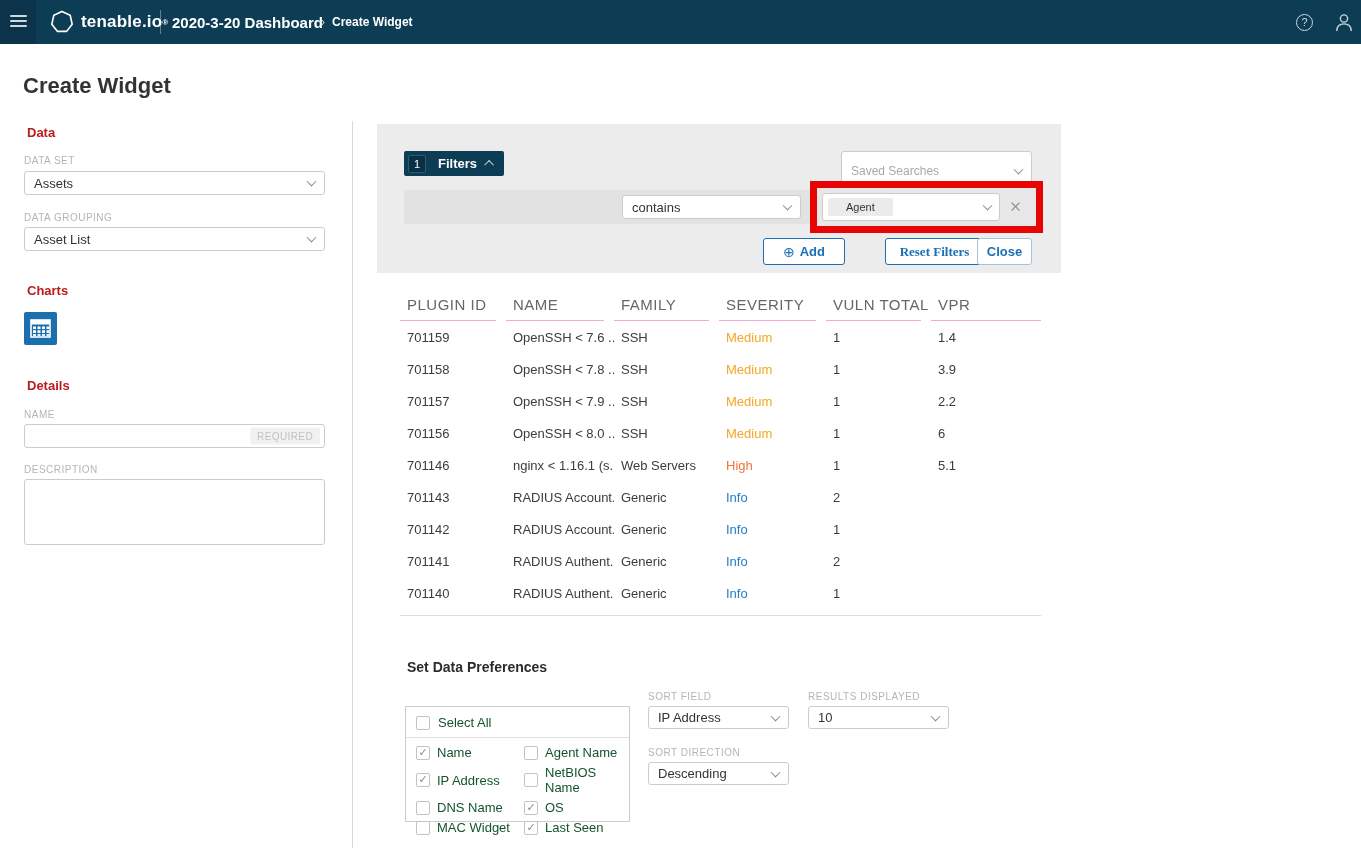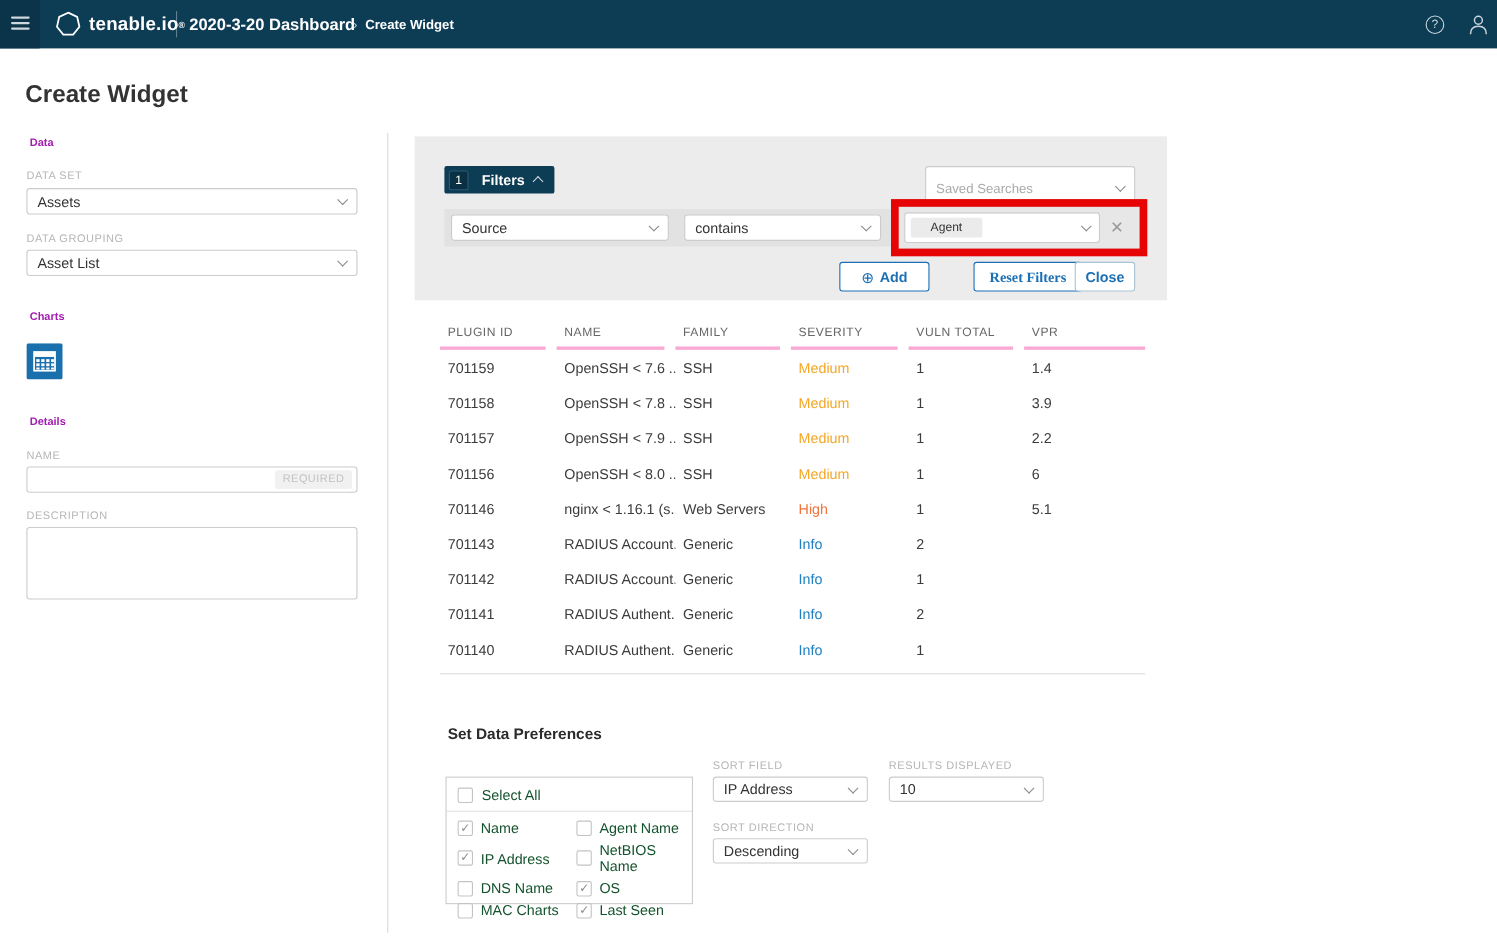--- a/index.html
+++ b/index.html
@@ -23,21 +23,21 @@
   .crumb2 { position:absolute; left:332px; top:0; height:44px; display:flex; align-items:center; color:#fff; font-size:12px; font-weight:700; }
   .help-icon { position:absolute; left:1296px; top:14px; width:17px; height:17px; border:1.4px solid #cdd7dc; border-radius:50%; color:#cdd7dc; font-size:11px; text-align:center; line-height:14px; cursor:pointer; }
   .help-icon::before { content:"?"; }
   .user-icon { position:absolute; left:1335px; top:13px; width:18px; height:19px; cursor:pointer; }
 
   
   .page-title { position:absolute; left:23px; top:73px; font-size:22px; font-weight:700; color:#333; }
 
   
   .v-divider { position:absolute; left:352px; top:121px; width:1px; height:727px; background:#d9d9d9; }
-  .sec-heading { position:absolute; font-size:10px; font-weight:700; color:#a21caf; }
+  .sec-heading { position:absolute; font-size:13px; font-weight:700; color:#b91c1c; }
   .mini-label { position:absolute; font-size:10px; color:#b5b5b5; letter-spacing:0.5px; }
   .select { position:absolute; background:#fff; border:1px solid #ccc; border-radius:3px; font-size:13px; color:#333; display:flex; align-items:center; padding:0 24px 0 9px; cursor:pointer; }
   .select .chev { position:absolute; right:9px; top:50%; width:7px; height:7px; border-right:1.4px solid #8a8a8a; border-bottom:1.4px solid #8a8a8a; transform:translateY(-70%) rotate(45deg); }
   .select.placeholder { color:#a9a9a9; }
   .text-input { position:absolute; background:#fff; border:1px solid #ccc; border-radius:3px; }
   .req-badge { position:absolute; right:4px; top:50%; transform:translateY(-50%); background:#f1f1f1; color:#c2c2c2; font-size:10px; padding:3px 7px; border-radius:2px; letter-spacing:0.4px; }
   .chart-icon-btn { position:absolute; left:24px; top:312px; width:33px; height:33px; cursor:pointer; }
 
   
   .filter-panel { position:absolute; left:377px; top:124px; width:684px; height:149px; background:#ececec; }
@@ -52,21 +52,21 @@
   .tag-chip { background:#ebebeb; color:#333; font-size:11px; padding:3px 18px; border-radius:2px; }
   .x-icon { flex:1; text-align:center; color:#9a9a9a; font-size:15px; cursor:pointer; }
   .x-icon::before { content:"\2715"; }
   .btn { position:absolute; height:27px; background:#fff; border:1px solid #1a6fb5; border-radius:3px; color:#1a6fb5; font-size:13px; font-weight:700; display:flex; align-items:center; justify-content:center; cursor:pointer; }
   .plus-circle { font-weight:400; font-size:14px; margin-right:5px; }
   .plus-circle::before { content:"\2295"; }
 
   
   .table { position:absolute; left:400px; top:296px; width:641px; }
   .thead, .trow { display:grid; grid-template-columns:106px 108px 105px 107px 105px 110px; }
-  .th { font-size:11px; color:#666; letter-spacing:0.5px; padding:0 10px 7px 7px; border-bottom:3px solid #f9a8d4; margin-right:10px; white-space:nowrap; }
+  .th { font-size:15px; color:#666; letter-spacing:0.5px; padding:0 10px 7px 7px; border-bottom:1px solid #f9a8d4; margin-right:10px; white-space:nowrap; }
   .th:last-child { margin-right:0; }
   .trow { height:32px; align-items:center; }
   .trow:first-of-type { margin-top:11px; }
   .td { font-size:13px; color:#3c3c3c; padding-left:7px; white-space:nowrap; overflow:hidden; }
   .td[data-sev="Medium"] { color:#f5a623; }
   .td[data-sev="High"] { color:#f0743c; }
   .td[data-sev="Info"] { color:#2080c2; }
   .table-bottom { border-bottom:1px solid #ddd; margin-top:6px; }
 
   
@@ -168,24 +168,20 @@
       <span class="chev-up"></span>
     </div>
 
     <div class="select placeholder" style="left:464px; top:27px; width:191px; height:39px; font-size:12px;text-align:center;">
       <span>Saved Searches</span>
       <span class="chev"></span>
     </div>
 
     <div class="filter-strip"></div>
 
-    <div class="select" style="left:33px; top:71px; width:198px; height:24px; z-index:2;">
-      <span>Source</span>
-      <span class="chev"></span>
-    </div>
 
     <div class="select" style="left:245px; top:71px; width:179px; height:24px; z-index:2;">
       <span>contains</span>
       <span class="chev"></span>
     </div>
 
     <div class="red-annotation">
       <div class="value-select">
         <span class="tag-chip">Agent</span>
         <span class="chev"></span>
@@ -318,21 +314,21 @@
       <div class="cb-item">
         <span class="cb" data-checked="false"></span>
         <span class="cb-label">DNS Name</span>
       </div>
       <div class="cb-item">
         <span class="cb" data-checked="true"></span>
         <span class="cb-label">OS</span>
       </div>
       <div class="cb-item">
         <span class="cb" data-checked="false"></span>
-        <span class="cb-label">MAC Charts</span>
+        <span class="cb-label">MAC Widget</span>
       </div>
       <div class="cb-item">
         <span class="cb" data-checked="true"></span>
         <span class="cb-label">Last Seen</span>
       </div>
     </div>
   </div>
 
   <div class="mini-label" style="left:648px; top:691px;">SORT FIELD</div>
   <div class="select sel-sm" style="left:648px; top:706px; width:141px;">

